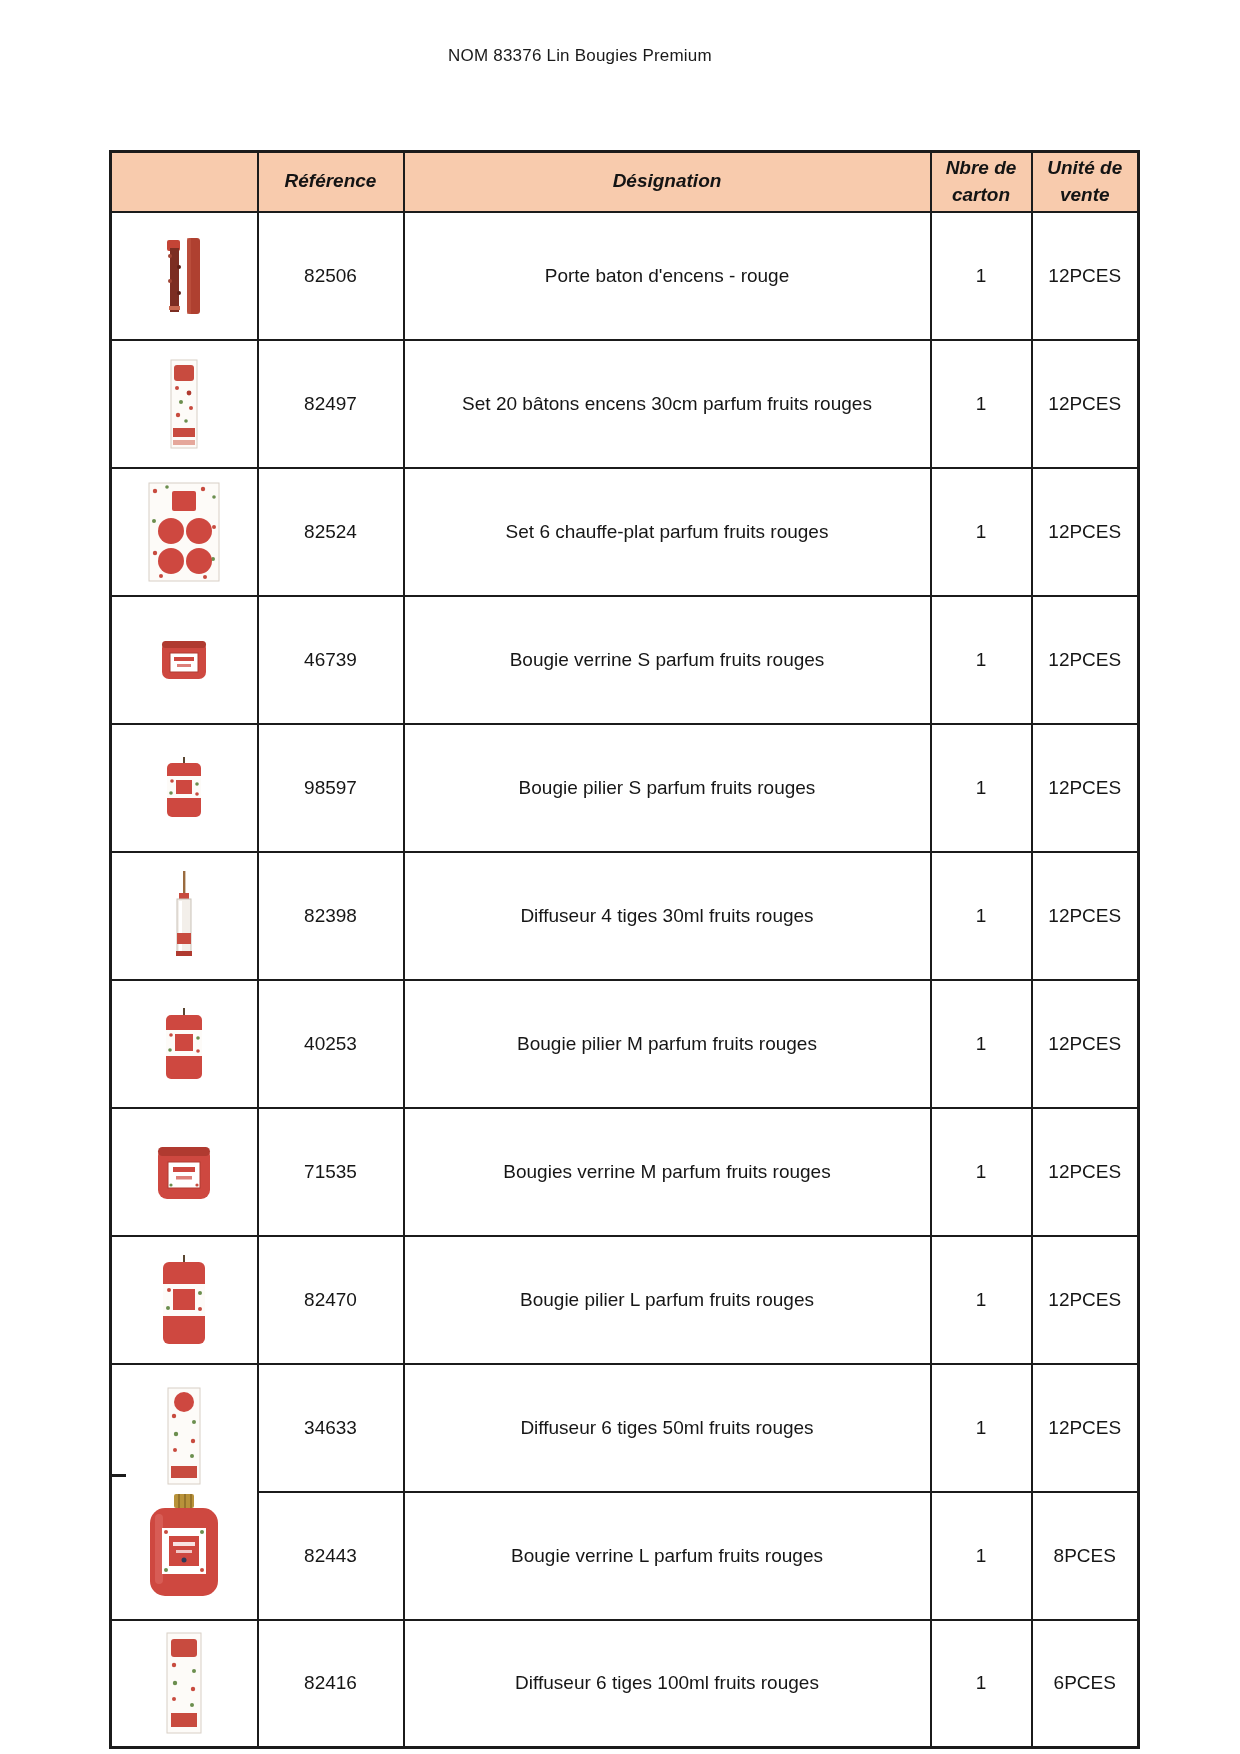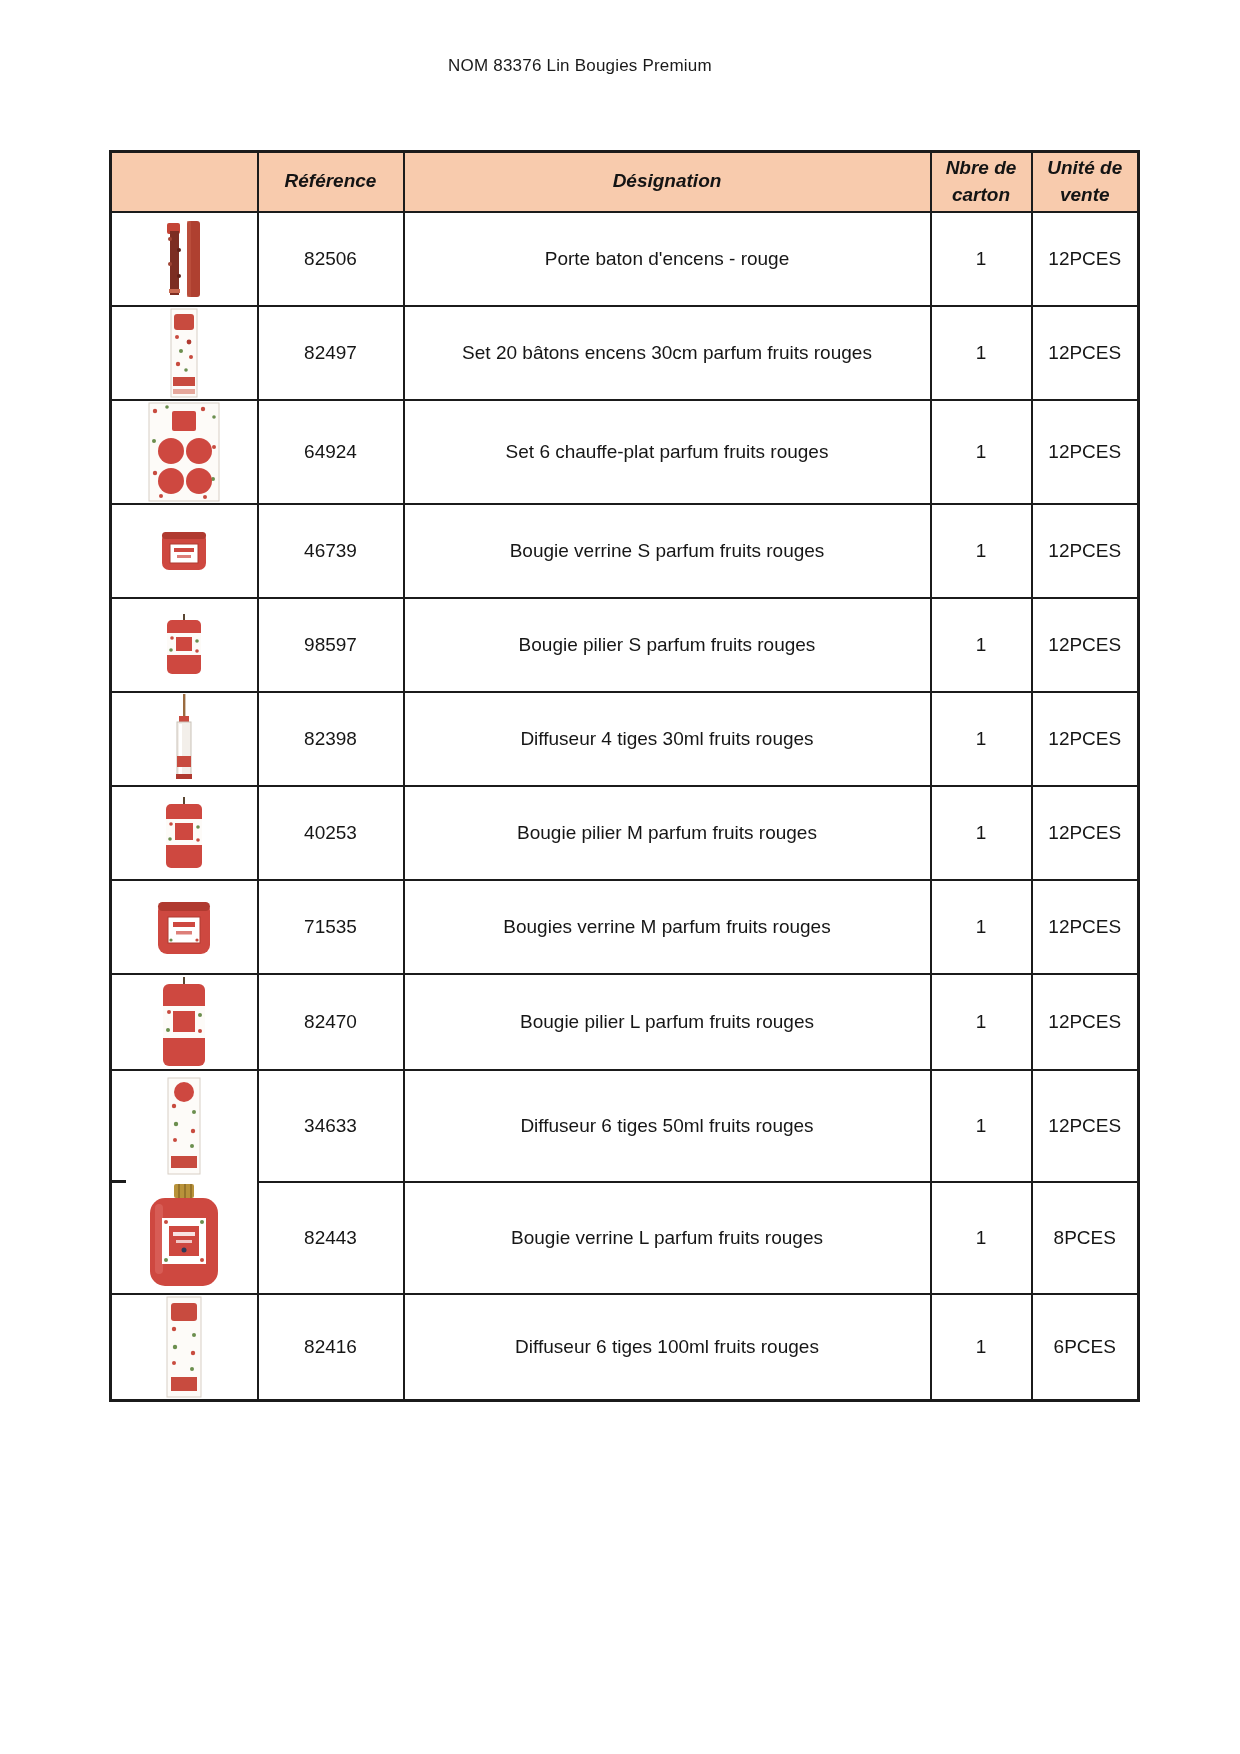--- a/index.html
+++ b/index.html
@@ -2,38 +2,38 @@
 <html><head>
 <meta charset="utf-8">
 <style>
   html,body{margin:0;padding:0;}
   body{
     width:1240px;height:1754px;background:#ffffff;position:relative;
     font-family:"Liberation Sans",sans-serif;color:#161616;
     -webkit-font-smoothing:antialiased;
   }
   .doc-title{
-    position:absolute;top:56px;left:0;width:1160px;text-align:center;
+    position:absolute;top:46px;left:0;width:1160px;text-align:center;
     font-size:17px;letter-spacing:.2px;color:#1a1a1a;
   }
   table.product-table{
     position:absolute;left:109px;top:150px;width:1028px;
     border-collapse:collapse;table-layout:fixed;
     border:3px solid #1b1b1b;
   }
   .product-table th,.product-table td{
     border:2px solid #1b1b1b;text-align:center;vertical-align:middle;
     padding:0 6px;overflow:hidden;
   }
   .product-table thead tr{height:60px;}
   .product-table thead th{
     background:#F8CBAD;font-style:italic;font-weight:bold;
     font-size:19px;line-height:1.4;color:#141414;
   }
-  .product-table tbody tr{height:94px;}
+  .product-table tbody tr{height:128px;}
   .product-table tbody td{font-size:19px;}
   td.cell-img{padding:0;}
   td.cell-img .imgwrap{display:flex;align-items:center;justify-content:center;height:100%;}
   td.cell-img-merged{padding:0;position:relative;}
   td.cell-img-merged .half{
     height:111px;display:flex;align-items:center;justify-content:center;
   }
   td.cell-img-merged .half.bottom{align-items:flex-start;}
   .merge-tick{
     position:absolute;left:-6px;top:109px;width:20px;height:3px;background:#1b1b1b;
@@ -125,21 +125,21 @@
           <circle cx="14" cy="95" r="2" fill="#C84B3F"></circle>
               <circle cx="58" cy="96" r="2" fill="#C84B3F"></circle>
           <rect x="25" y="10" width="24" height="20" rx="2" fill="#CE4840"></rect>
           <circle cx="24" cy="50" r="13" fill="#CE4840"></circle>
               <circle cx="52" cy="50" r="13" fill="#CE4840"></circle>
           <circle cx="24" cy="80" r="13" fill="#CE4840"></circle>
               <circle cx="52" cy="80" r="13" fill="#CE4840"></circle>
         </svg>
       </div>
         </td>
-      <td class="cell-ref">64924</td>
+      <td class="cell-ref">82524</td>
       <td class="cell-des">Set 6 chauffe-plat parfum fruits rouges</td>
       <td class="cell-carton">1</td>
       <td class="cell-unit">12PCES</td>
     </tr>
 
     <tr>
       <td class="cell-img">
           <div class="imgwrap">
         <svg width="50" height="46" viewBox="0 0 50 46">
           <rect x="3" y="4" width="44" height="38" rx="7" fill="#CE4840"></rect>

